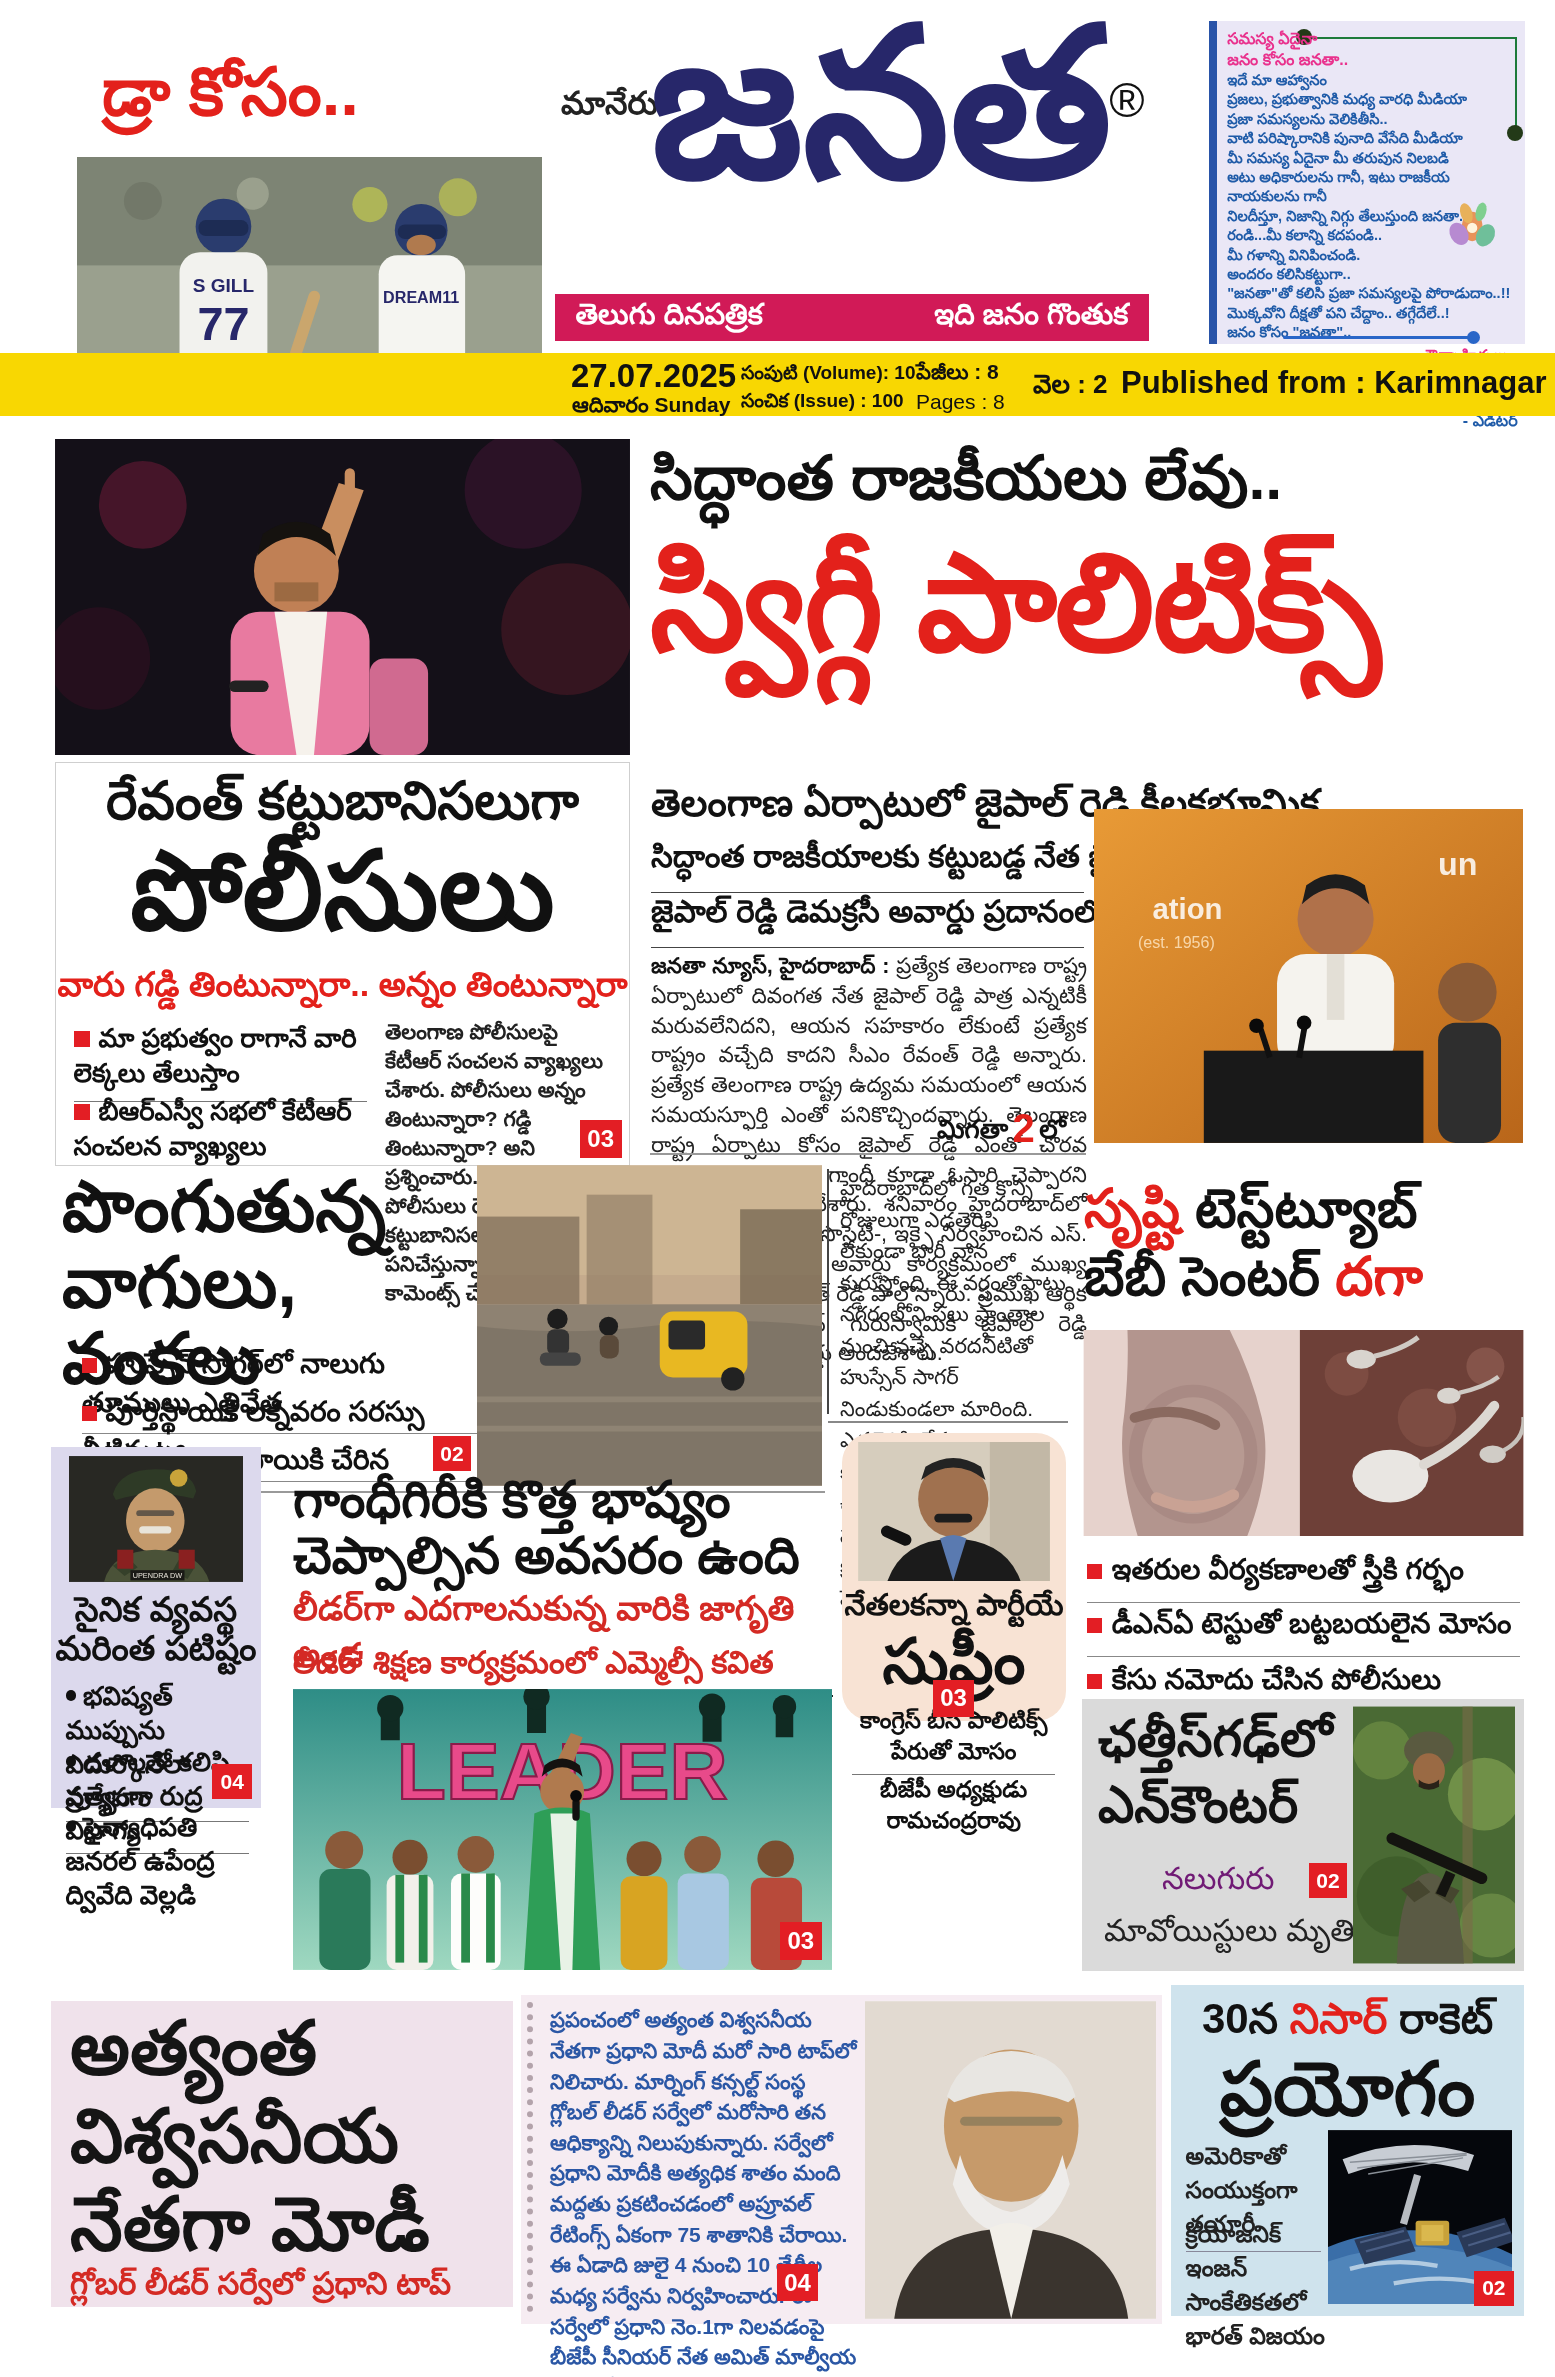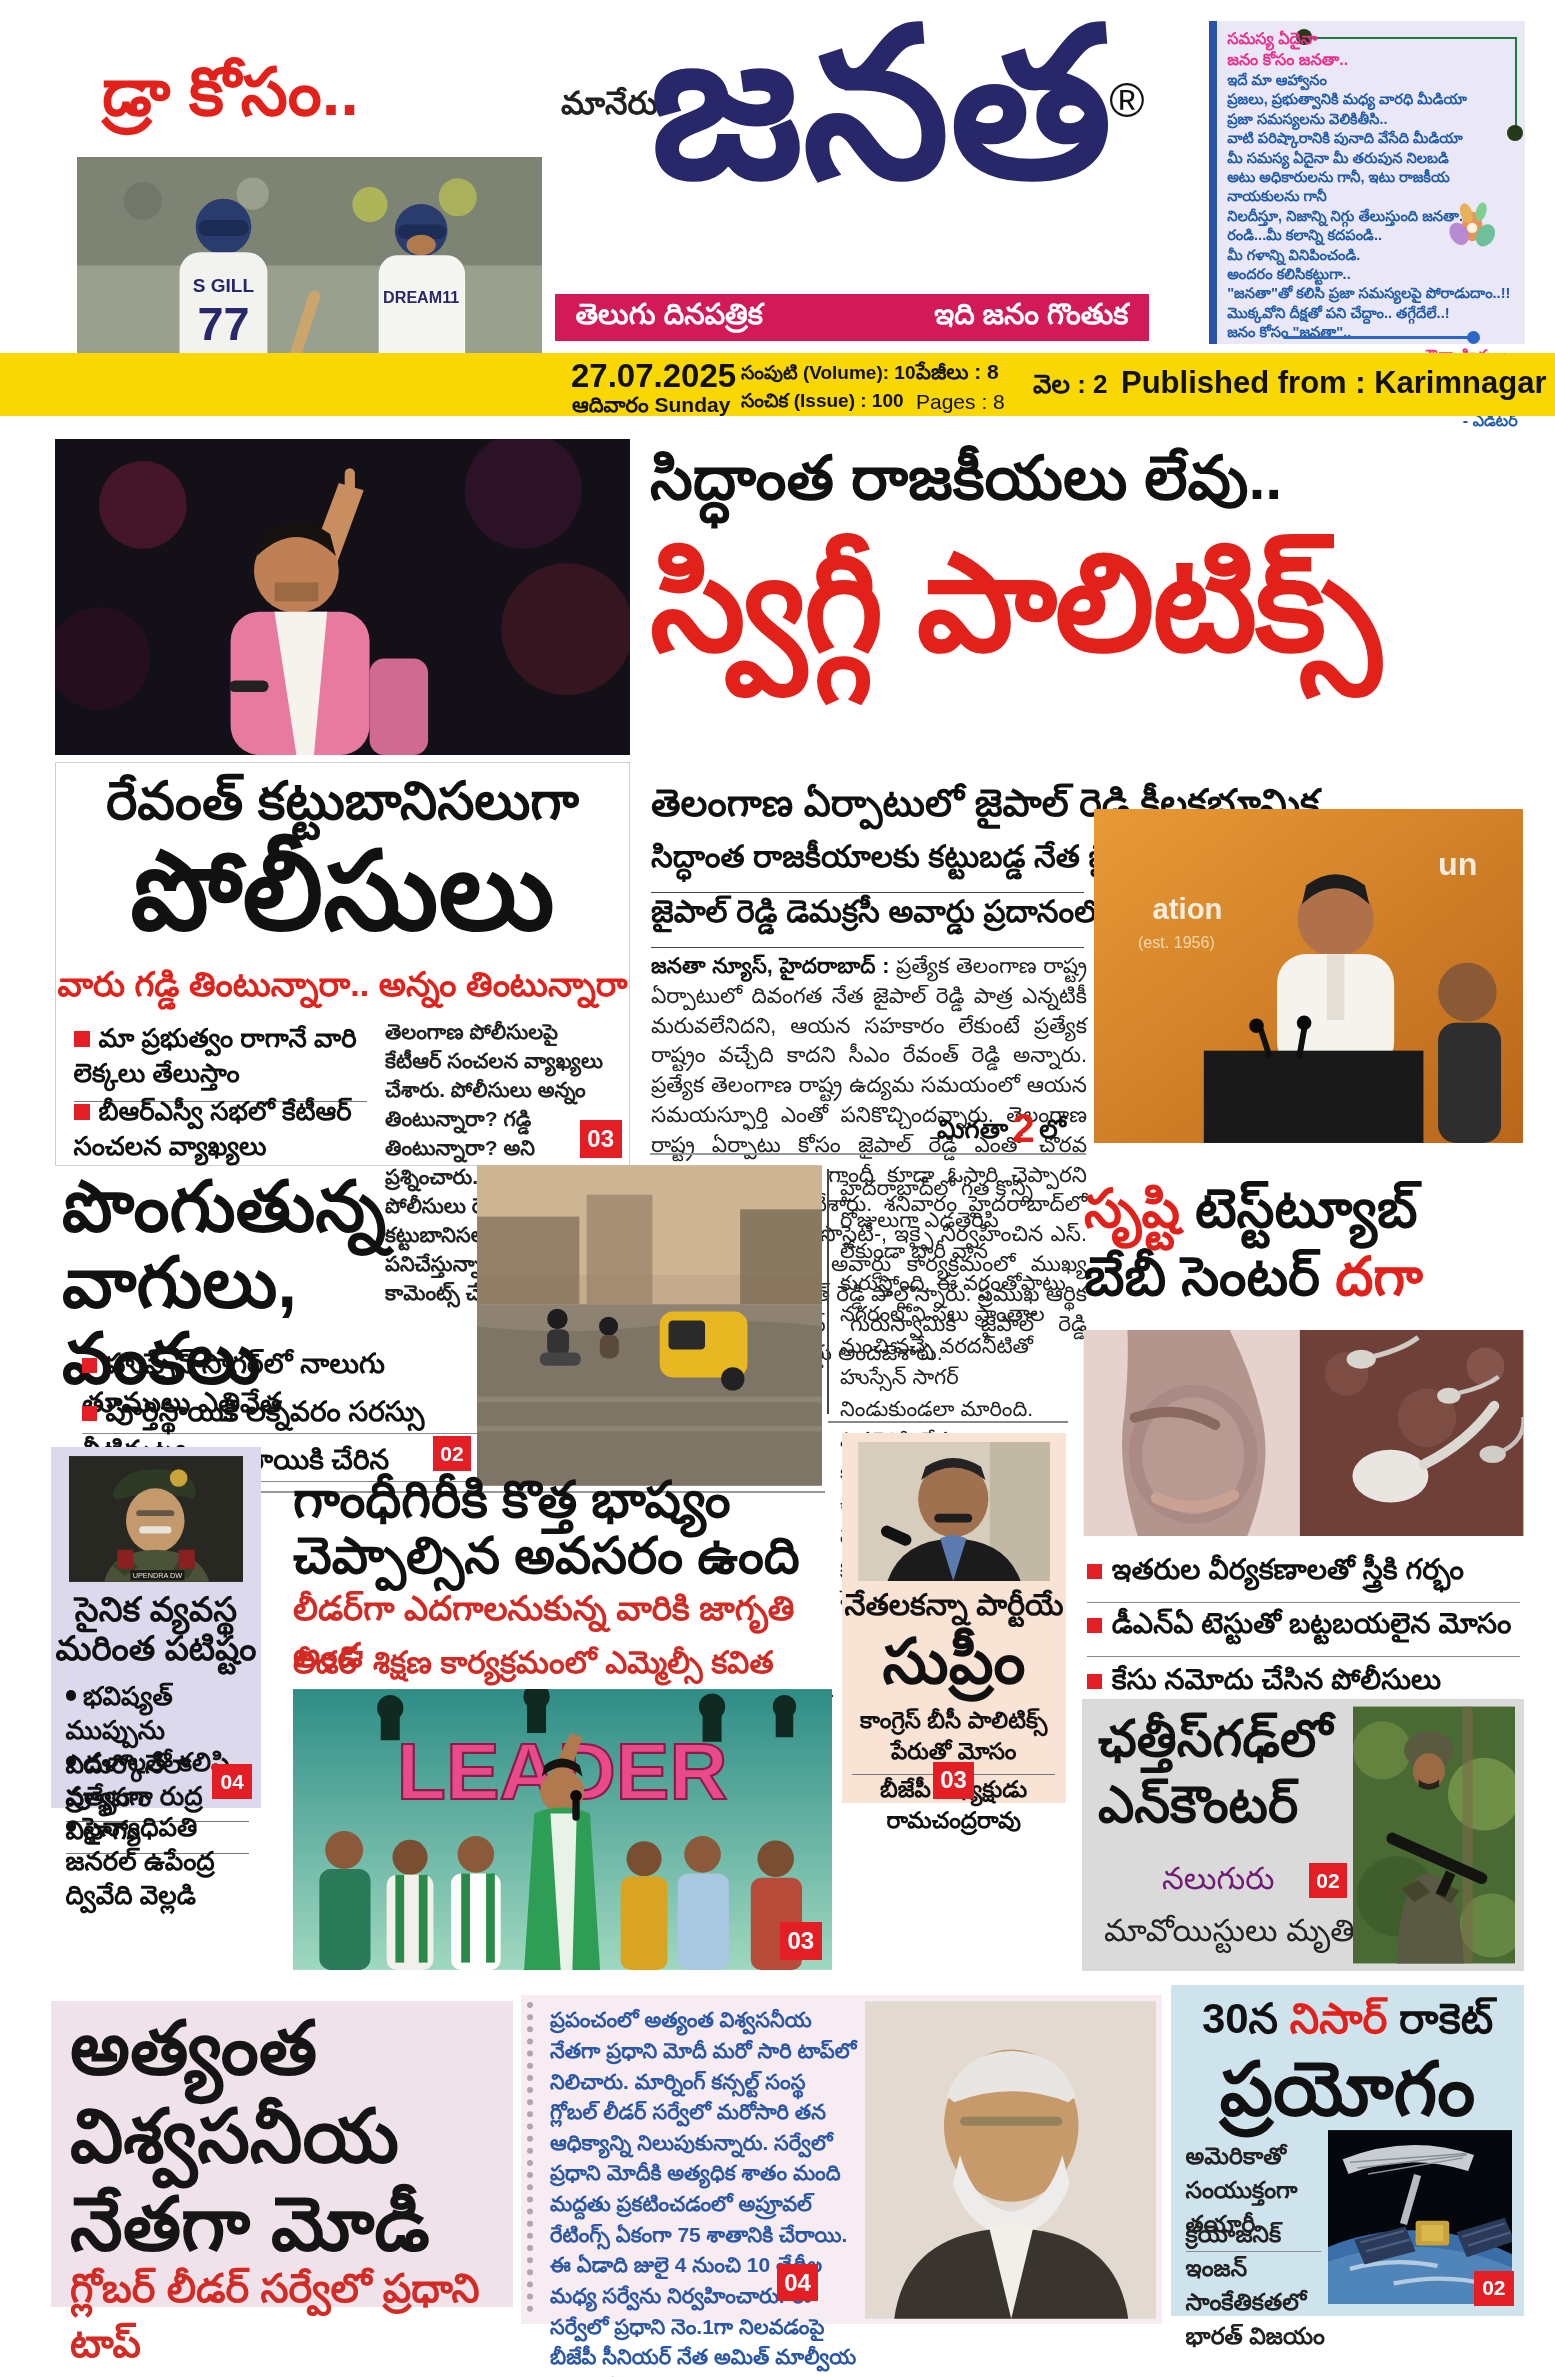--- a/index.html
+++ b/index.html
@@ -108,41 +108,41 @@
   #army-b3{top:364px;}
 
   
   #gandhi-h{left:293px;top:1472px;width:541px;font-size:51px;font-weight:bold;color:#111;line-height:1.1;}
   #gandhi-d1{left:293px;top:1589px;width:540px;font-size:34px;font-weight:bold;color:#d42a24;border-bottom:2.2px solid #222;padding-bottom:11.7px;}
   #gandhi-d2{left:293px;top:1645px;width:540px;font-size:31px;font-weight:bold;color:#d42a24;}
   #leader-photo{left:293px;top:1689px;width:539px;height:281px;}
   #gandhi-badge{right:10.2px;bottom:10.2px;}
 
   
-  #party-box{left:842px;top:1433px;width:224px;height:370px;background:#f8e3d4;}
+  #party-box{left:842px;top:1433px;width:224px;height:288px;background:#f8e3d4;border-radius:30px;}
   #party-photo{position:absolute;left:16px;top:8.8px;width:192px;height:139px;}
   #party-h1{position:absolute;left:0;top:155px;width:100%;text-align:center;font-size:30px;font-weight:bold;color:#111;}
   #party-h2{position:absolute;left:0;top:192px;width:100%;text-align:center;font-size:63px;font-weight:bold;color:#111;}
   #party-d1{position:absolute;left:10.2px;top:272px;width:203px;text-align:center;font-size:23px;font-weight:600;color:#111;line-height:1.35;border-bottom:0.7px solid #777;padding-bottom:7.3px;}
   #party-d2{position:absolute;left:10.2px;top:341px;width:203px;text-align:center;font-size:23px;font-weight:600;color:#111;line-height:1.35;}
 
   
   #encounter-box{left:1082px;top:1699px;width:442px;height:272px;background:#dadada;}
   #enc-h1{position:absolute;left:16px;top:10.2px;font-size:51px;font-weight:bold;color:#111;}
   #enc-h2{position:absolute;left:16px;top:76px;font-size:51px;font-weight:bold;color:#111;}
   #enc-d1{position:absolute;left:80px;top:162px;font-size:31px;font-weight:500;color:#701a75;}
   #enc-badge{left:227px;top:164px;width:38px;height:35px;font-size:21px;}
   #enc-d2{position:absolute;left:22px;top:214px;font-size:31px;font-weight:500;color:#222;}
   #soldier-photo{position:absolute;right:8.8px;top:7.3px;width:162px;height:258px;}
 
   
   #modi-box{left:51px;top:2001px;width:462px;height:306px;background:#f0e2eb;}
   .modi-h{position:absolute;left:19px;font-size:75px;font-weight:bold;color:#151515;}
   #modi-h1{top:4.4px;}#modi-h2{top:92px;}#modi-h3{top:180px;}
-  #modi-deck{position:absolute;left:19px;top:265px;font-size:40px;font-weight:bold;color:#d42a24;}
+  #modi-deck{position:absolute;left:19px;top:265px;font-size:31px;font-weight:bold;color:#d42a24;}
   #modi-body-wrap{left:521px;top:1995px;width:641px;height:329px;background:#f6ecf2;}
   #modi-dots{position:absolute;left:5.9px;top:7.3px;width:0;height:310px;border-left:6.6px dotted #b3a3ab;}
   #modi-body{position:absolute;left:29px;top:10.2px;width:307px;font-size:21px;font-weight:600;line-height:1.46;color:#2b57a5;text-align:left;}
   #modi-photo{position:absolute;left:344px;top:5.9px;width:291px;height:318px;}
   #modi-badge{left:777px;top:2264px;width:41px;height:37px;}
 
   
   #nisar-box{left:1171px;top:1985px;width:353px;height:331px;background:#cfe3ed;}
   #nisar-h1{position:absolute;left:0;top:10.2px;width:100%;text-align:center;font-size:42px;font-weight:bold;color:#111;}
   #nisar-h1 .red{color:#e3211b;}

